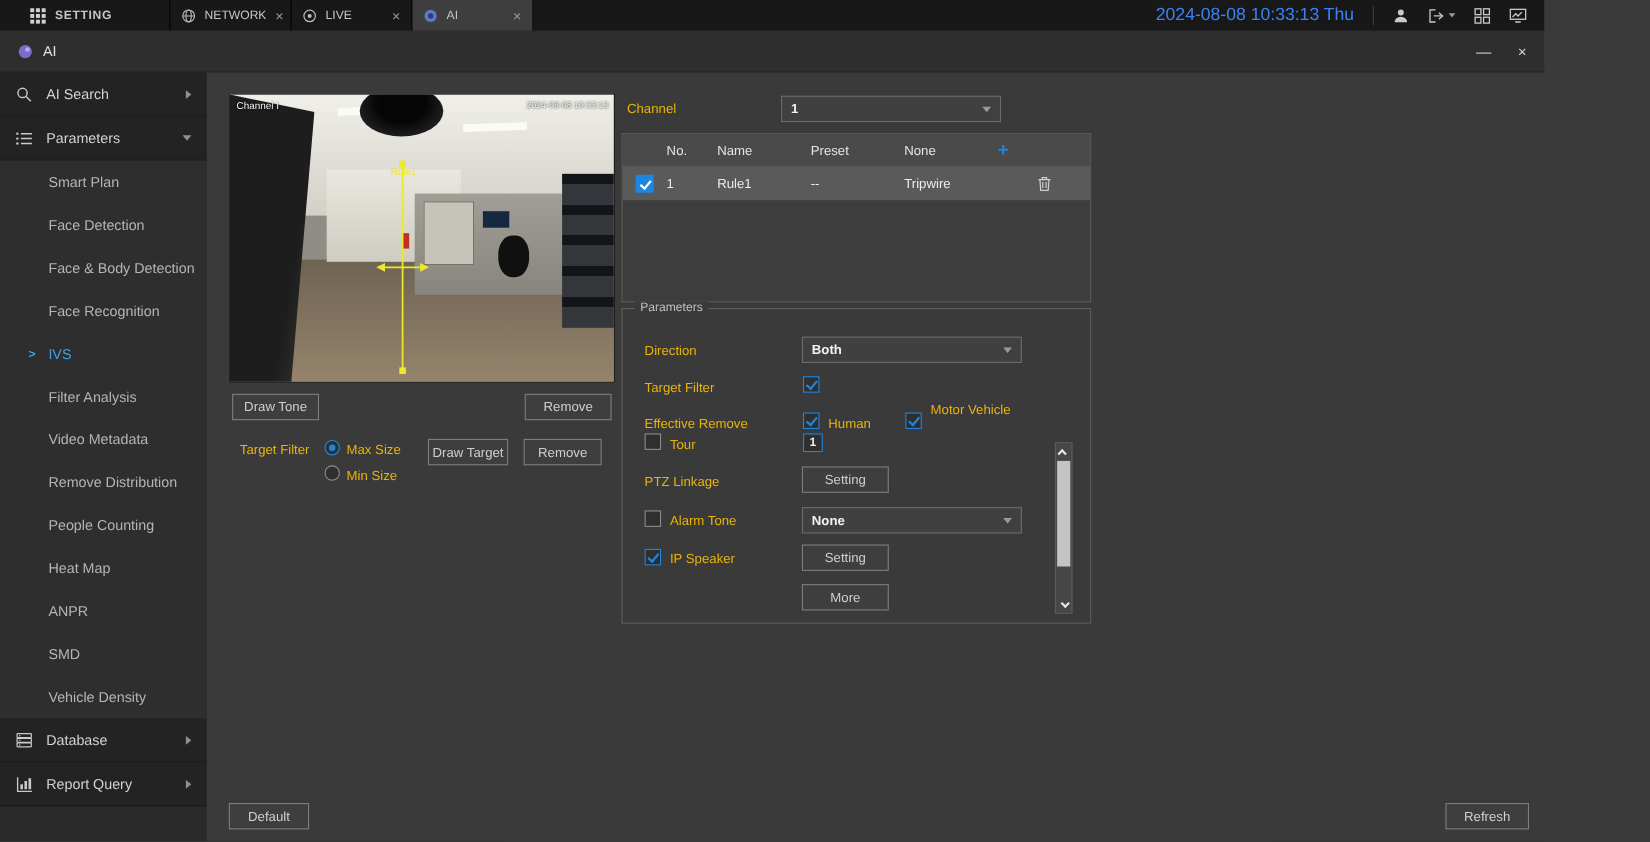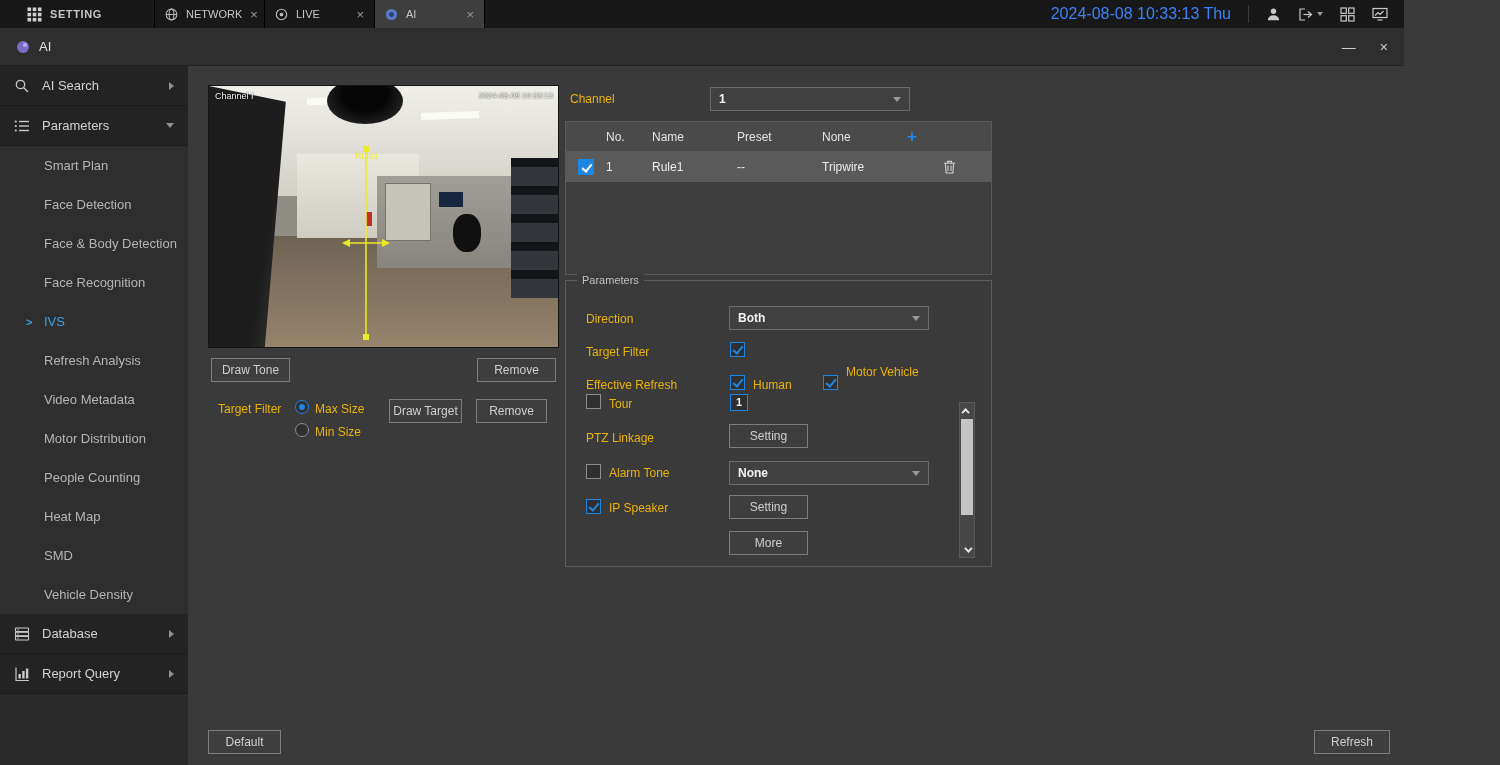--- a/index.html
+++ b/index.html
@@ -243,33 +243,36 @@
           <span>Face &amp; Body Detection</span>
         </div>
       <div class="sub-item">
           <span>Face Recognition</span>
         </div>
       <div class="sub-item active">
         <span class="active-arrow">&gt;</span>
         <span>IVS</span>
       </div>
       <div class="sub-item">
-          <span>Refresh Analysis</span>
+          <span>Filter Analysis</span>
         </div>
       <div class="sub-item">
           <span>Video Metadata</span>
         </div>
       <div class="sub-item">
-          <span>Motor Distribution</span>
+          <span>Remove Distribution</span>
         </div>
       <div class="sub-item">
           <span>People Counting</span>
         </div>
       <div class="sub-item">
           <span>Heat Map</span>
+        </div>
+      <div class="sub-item">
+          <span>ANPR</span>
         </div>
       <div class="sub-item">
           <span>SMD</span>
         </div>
       <div class="sub-item">
           <span>Vehicle Density</span>
         </div>
     </div>
     <div class="side-top">
       <span class="tb-icon">
@@ -379,21 +382,21 @@
       <span class="params-title">Parameters</span>
 
       <div class="label" style="left:20px;top:31px">Direction</div>
       <div class="dd" style="left:163px;top:25px;width:200px">
         <span class="dd-value">Both</span>
       </div>
 
       <div class="label" style="left:20px;top:64px">Target Filter</div>
       <span class="cb checked" style="left:164px;top:61px"></span>
 
-      <div class="label" style="left:20px;top:97px">Effective Refresh</div>
+      <div class="label" style="left:20px;top:97px">Effective Remove</div>
       <span class="cb checked" style="left:164px;top:94px"></span>
       <div class="label" style="left:187px;top:97px">Human</div>
       <span class="cb checked" style="left:257px;top:94px"></span>
       <div class="label" style="left:280px;top:84px">Motor Vehicle</div>
 
       <span class="cb" style="left:20px;top:113px"></span>
       <div class="label" style="left:43px;top:116px">Tour</div>
       <div class="mini-input" style="left:164px;top:113px">1</div>
 
       <div class="label" style="left:20px;top:150px">PTZ Linkage</div>

